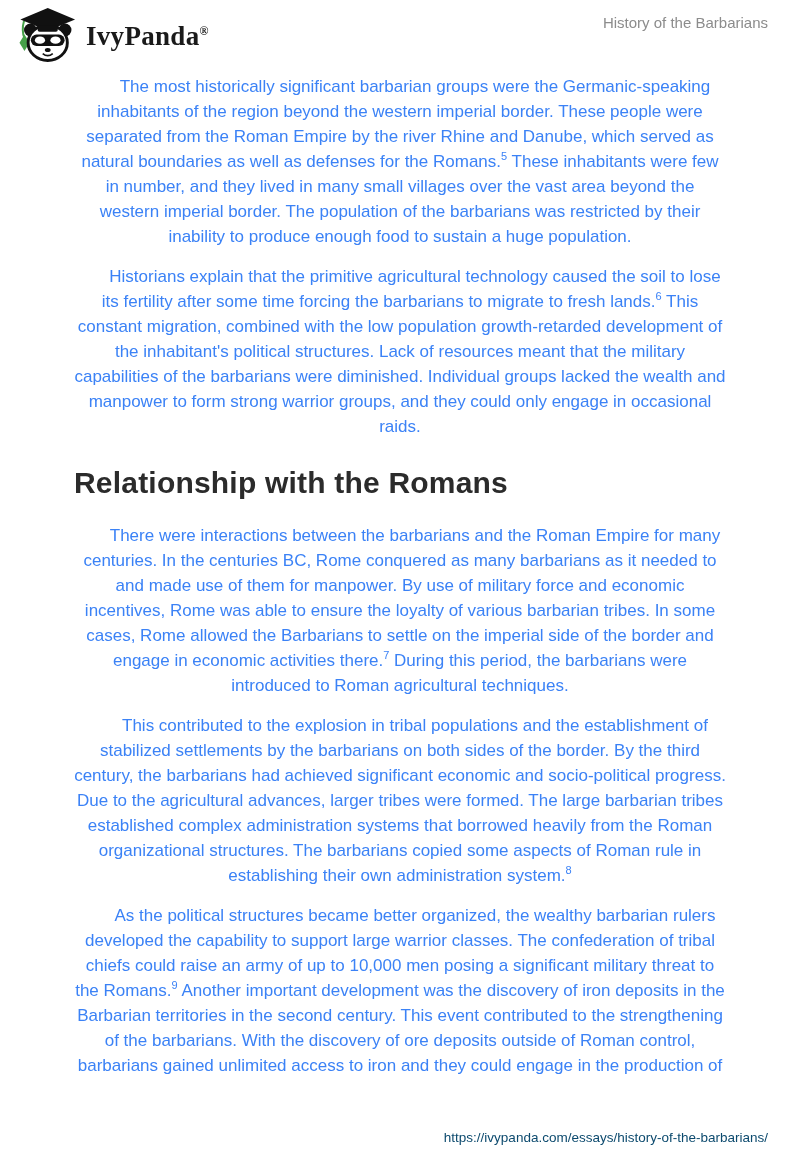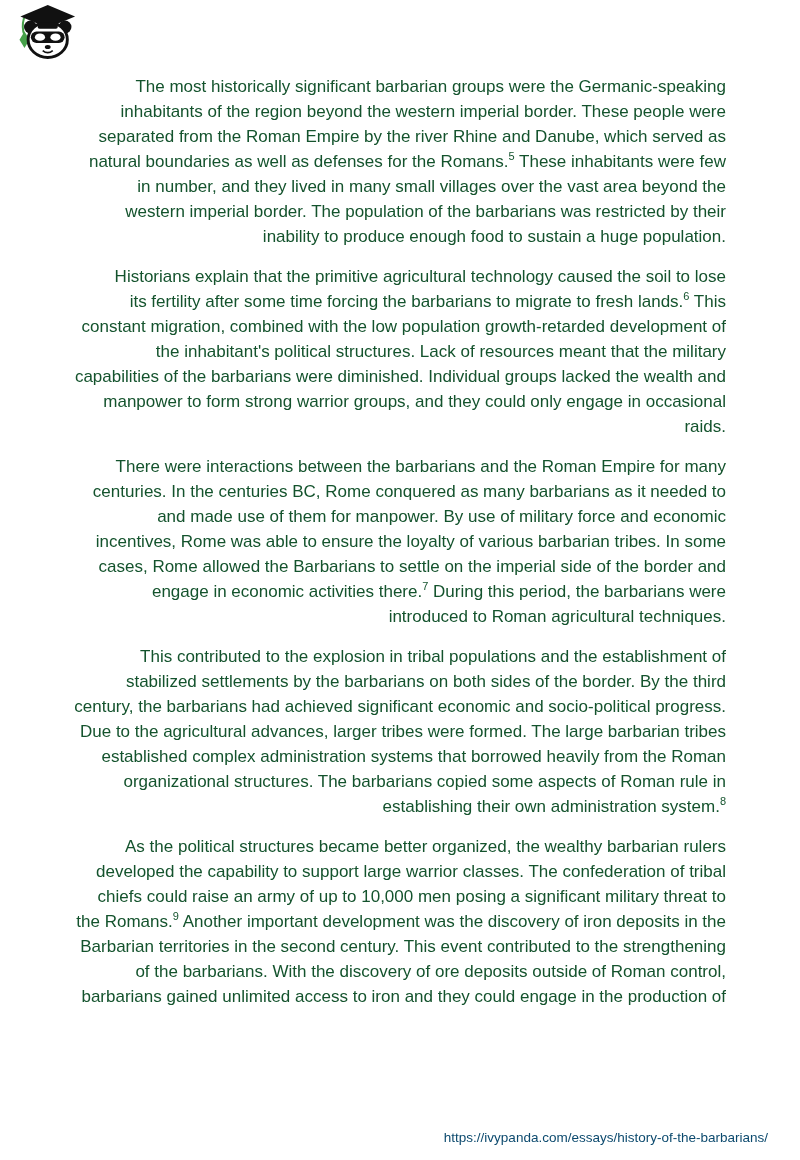--- a/index.html
+++ b/index.html
@@ -33,22 +33,22 @@
     color: #8c8c8c;
     font-size: 15px;
     padding-top: 11px;
   }
   main { padding: 14px 74px 0 74px; }
   p.para {
     margin: 0 0 15px 0;
     text-indent: 30px;
     font-size: 17px;
     line-height: 25px;
-    color: #14532d;
-    text-align: right;
+    color: #3b82f6;
+    text-align: center;
   }
   p.para sup {
     font-size: 11px;
     line-height: 0;
     vertical-align: super;
   }
   h2.section-heading {
     margin: 27px 0 23px 0;
     font-size: 30px;
     font-weight: 700;
@@ -85,27 +85,30 @@
         <ellipse cx="45.5" cy="37.2" rx="5.6" ry="4" fill="#ffffff"></ellipse>
 
         <ellipse cx="37" cy="48" rx="3.2" ry="2.2" fill="#111111"></ellipse>
 
         <path d="M31.5 52 q5.5 4.5 11 0" stroke="#111111" stroke-width="1.8" fill="none"></path>
 
         <polygon points="37,2 67,14.5 37,27 7,14.5" fill="#111111"></polygon>
         <rect x="26" y="21" width="22" height="7" rx="2" fill="#111111"></rect>
       </svg>
     </span>
+    <span class="brand-text"><span>IvyPanda</span><sup>®</sup></span>
   </div>
+  <div class="doc-title">History of the Barbarians</div>
 </header>
 
 <main>
   <div id="content">
       <p class="para">The most historically significant barbarian groups were the Germanic-speaking inhabitants of the region beyond the western imperial border. These people were separated from the Roman Empire by the river Rhine and Danube, which served as natural boundaries as well as defenses for the Romans.<sup>5</sup> These inhabitants were few in number, and they lived in many small villages over the vast area beyond the western imperial border. The population of the barbarians was restricted by their inability to produce enough food to sustain a huge population.</p>
       <p class="para">Historians explain that the primitive agricultural technology caused the soil to lose its fertility after some time forcing the barbarians to migrate to fresh lands.<sup>6</sup> This constant migration, combined with the low population growth-retarded development of the inhabitant's political structures. Lack of resources meant that the military capabilities of the barbarians were diminished. Individual groups lacked the wealth and manpower to form strong warrior groups, and they could only engage in occasional raids.</p>
+      <h2 class="section-heading">Relationship with the Romans</h2>
       <p class="para">There were interactions between the barbarians and the Roman Empire for many centuries. In the centuries BC, Rome conquered as many barbarians as it needed to and made use of them for manpower. By use of military force and economic incentives, Rome was able to ensure the loyalty of various barbarian tribes. In some cases, Rome allowed the Barbarians to settle on the imperial side of the border and engage in economic activities there.<sup>7</sup> During this period, the barbarians were introduced to Roman agricultural techniques.</p>
       <p class="para">This contributed to the explosion in tribal populations and the establishment of stabilized settlements by the barbarians on both sides of the border. By the third century, the barbarians had achieved significant economic and socio-political progress. Due to the agricultural advances, larger tribes were formed. The large barbarian tribes established complex administration systems that borrowed heavily from the Roman organizational structures. The barbarians copied some aspects of Roman rule in establishing their own administration system.<sup>8</sup></p>
       <p class="para">As the political structures became better organized, the wealthy barbarian rulers developed the capability to support large warrior classes. The confederation of tribal chiefs could raise an army of up to 10,000 men posing a significant military threat to the Romans.<sup>9</sup> Another important development was the discovery of iron deposits in the Barbarian territories in the second century. This event contributed to the strengthening of the barbarians. With the discovery of ore deposits outside of Roman control, barbarians gained unlimited access to iron and they could engage in the production of</p>
     </div>
 </main>
 
 <footer>
   <a class="url" href="#">https://ivypanda.com/essays/history-of-the-barbarians/</a>
 </footer>
 

